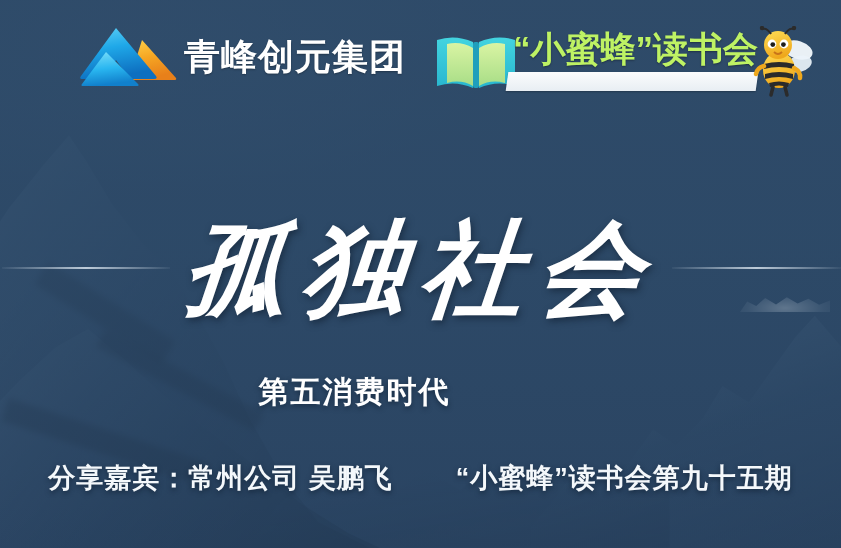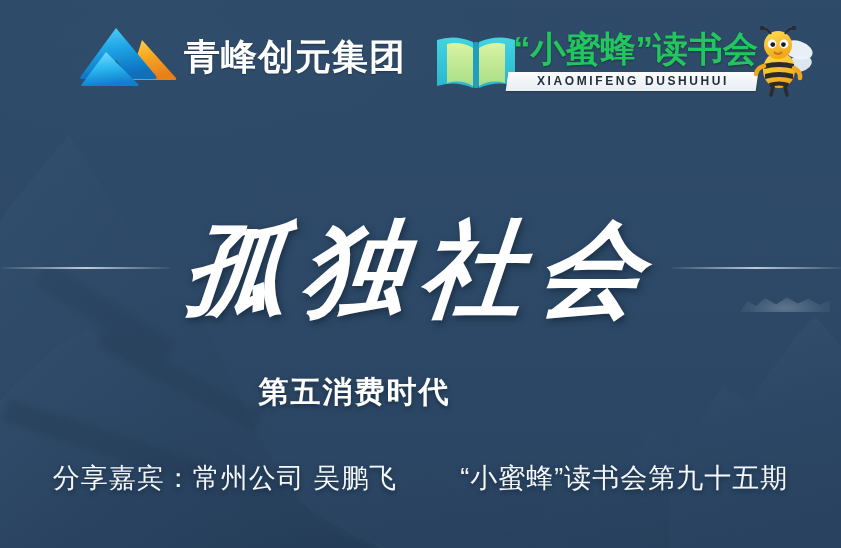--- a/index.html
+++ b/index.html
@@ -156,21 +156,21 @@
     left: 0; top: 6px;
     width: 86px;
     height: 64px;
   }
   .xmf-name {
     position: absolute;
     left: 80px;
     top: 0px;
     font-size: 35px;
     font-weight: 700;
-    color: #22c55e;
+    color: #bef264;
     letter-spacing: 0px;
     line-height: 50px;
     white-space: nowrap;
     text-shadow: 0 1px 2px rgba(0,0,0,0.35);
   }
   .xmf-pinyin-bar {
     position: absolute;
     left: 74px;
     top: 48px;
     width: 250px;
@@ -244,21 +244,21 @@
     text-shadow: 0 2px 5px rgba(10,24,40,0.55);
   }
 
   .presenter-line {
     position: absolute;
     left: 0;
     top: 459px;
     width: 841px;
     text-align: center;
     font-size: 27px;
-    font-weight: 400;
+    font-weight: 700;
     color: #f4f8fb;
     letter-spacing: 1px;
     line-height: 38px;
     white-space: nowrap;
     text-shadow: 0 2px 5px rgba(10,24,40,0.60);
   }
   .presenter-gap { display: inline-block; width: 46px; }
 </style>
 </head>
 <body>
@@ -329,21 +329,20 @@
 
           <path d="M14 14 Q28 11 40 18 L40 56 Q28 49 14 53 Z" fill="url(#bkPage)"></path>
 
           <path d="M72 14 Q58 11 46 18 L46 56 Q58 49 72 53 Z" fill="url(#bkPage)"></path>
 
           <rect x="40" y="12" width="6" height="46" rx="2" fill="#1f9fbc"></rect>
         </svg>
       </span>
       <span class="xmf-name">“小蜜蜂”读书会</span>
       <span class="xmf-pinyin-bar"></span>
-      <span class="xmf-pinyin">XIAOMIFENG DUSHUHUI</span>
       <span class="xmf-bee">
         <svg viewBox="0 0 68 72" width="68" height="72">
           <defs>
             <linearGradient id="beeBody" x1="0" y1="0" x2="0.3" y2="1">
               <stop offset="0%" stop-color="#ffdd55"></stop>
               <stop offset="100%" stop-color="#efa81c"></stop>
             </linearGradient>
           </defs>
 
           <ellipse cx="47" cy="24" rx="15" ry="9" fill="#f3f9fd" opacity="0.95" transform="rotate(18 47 24)"></ellipse>

